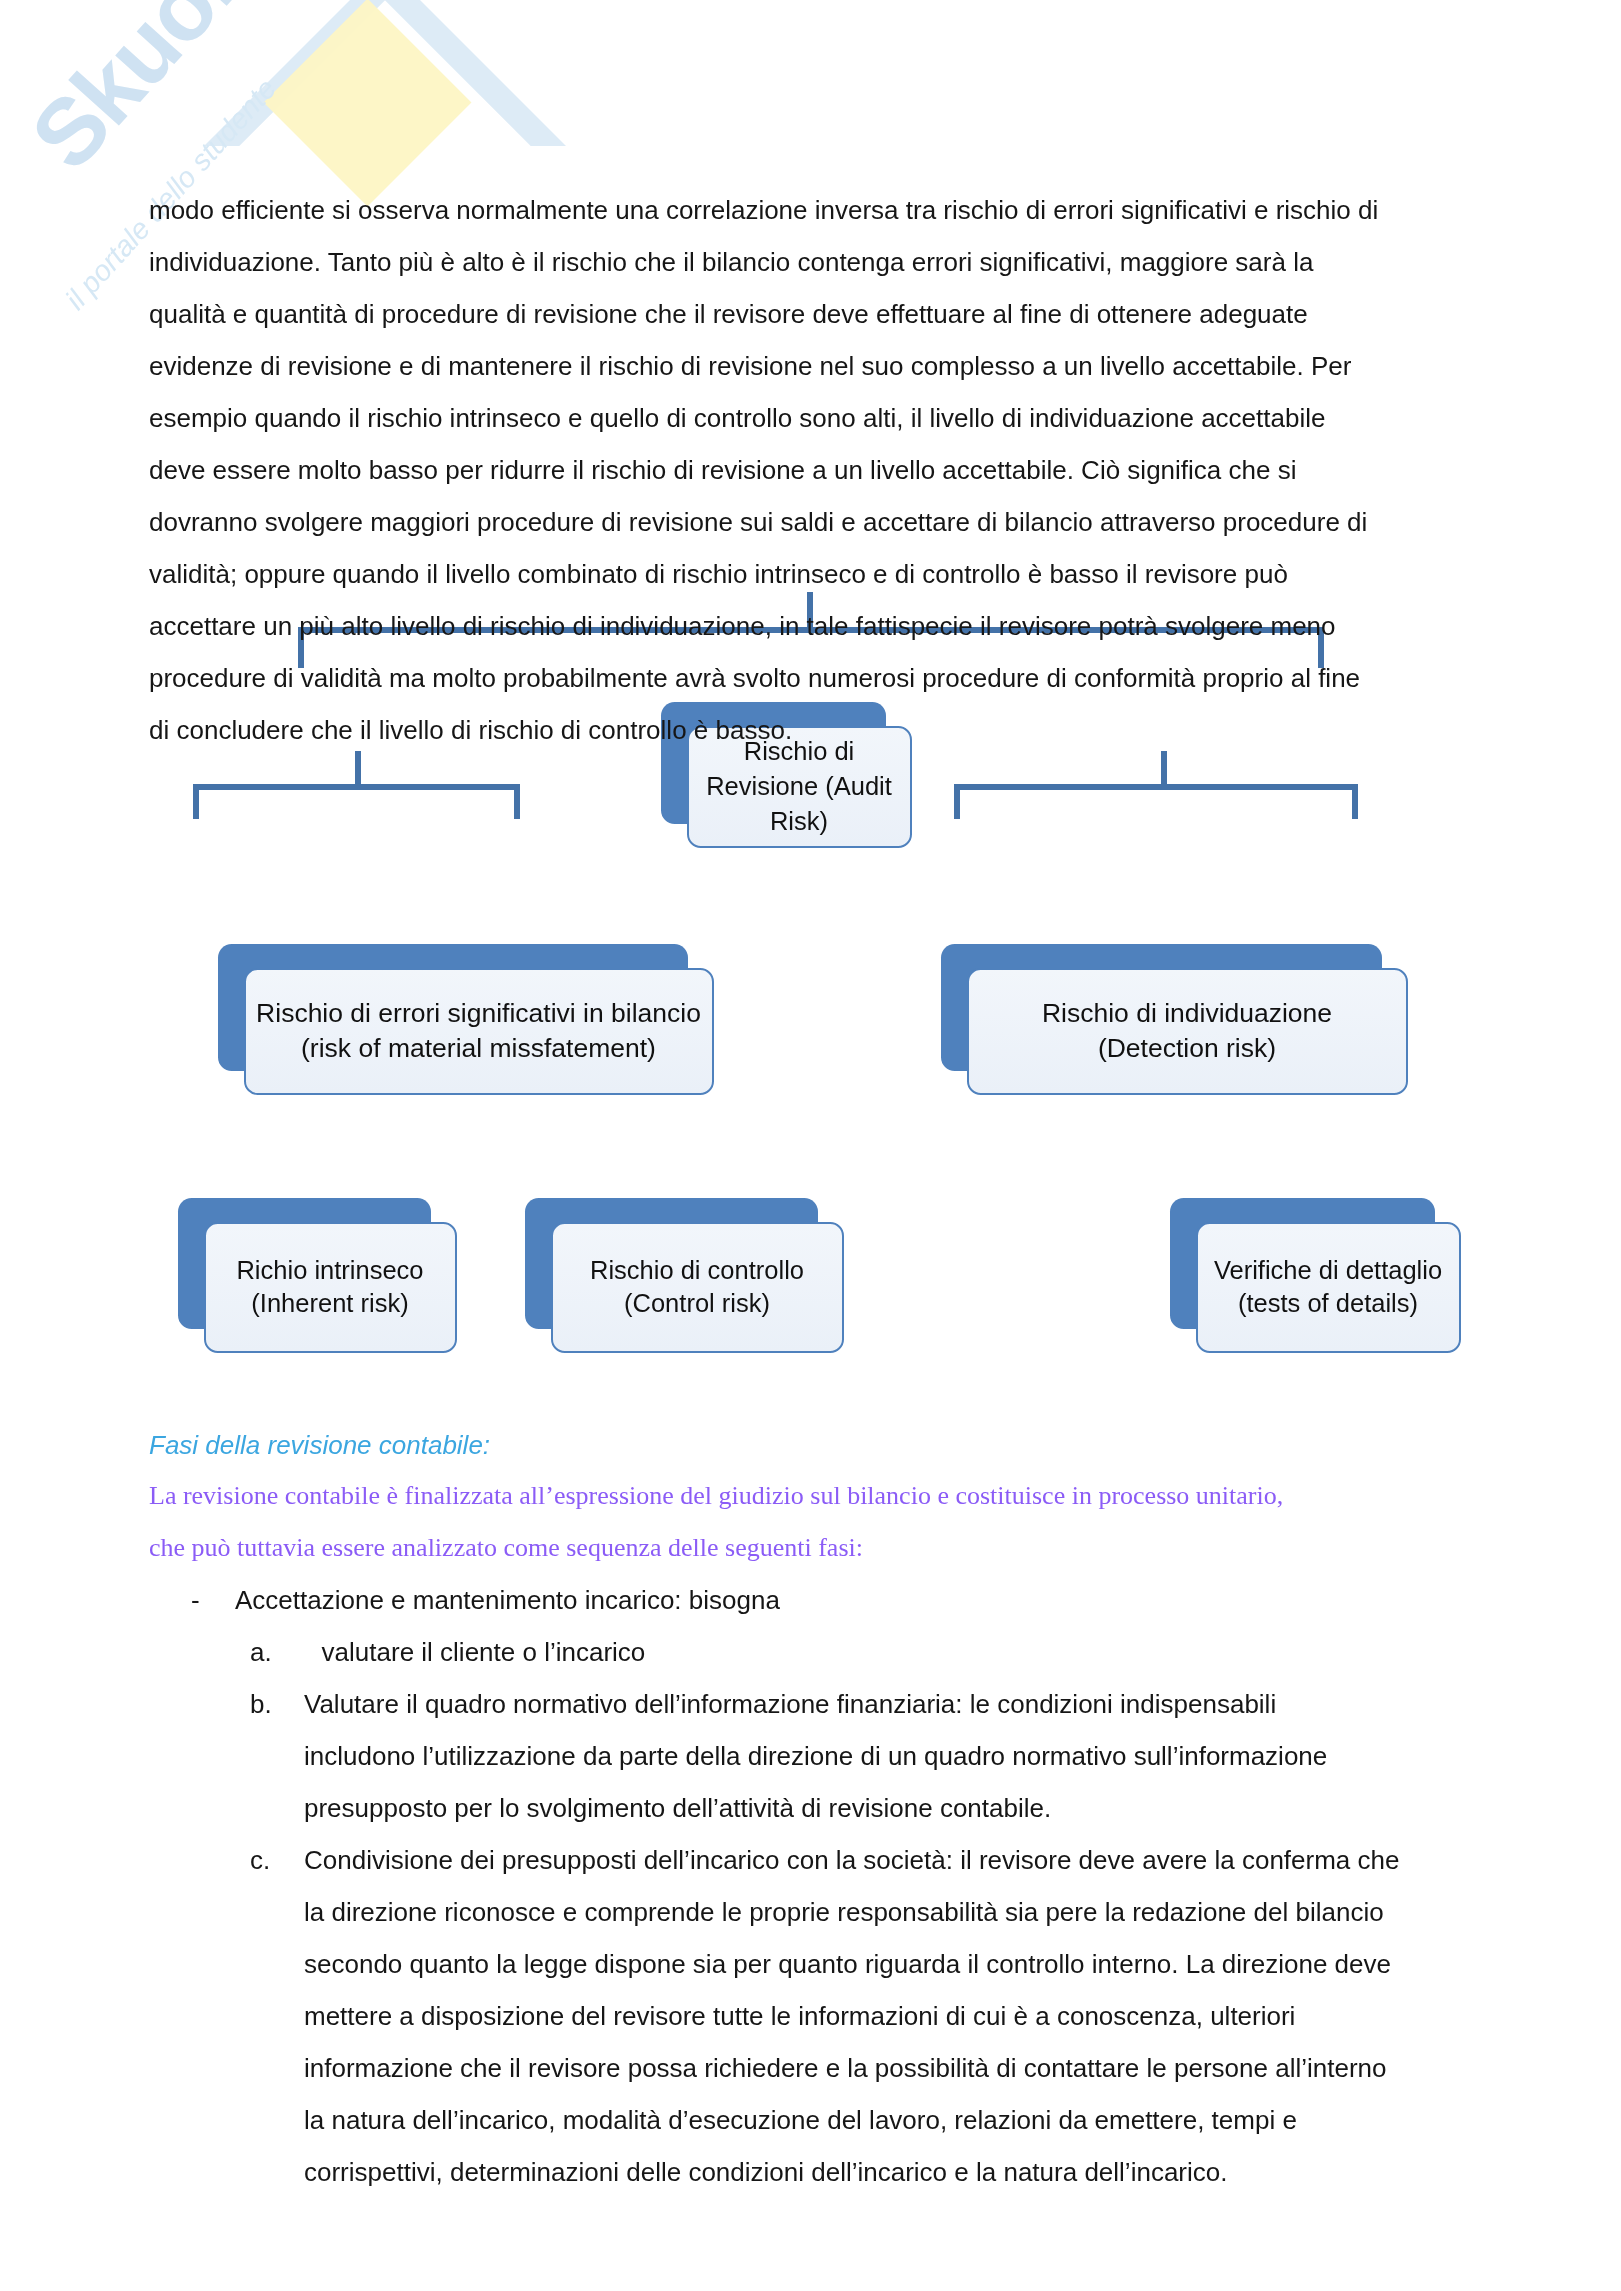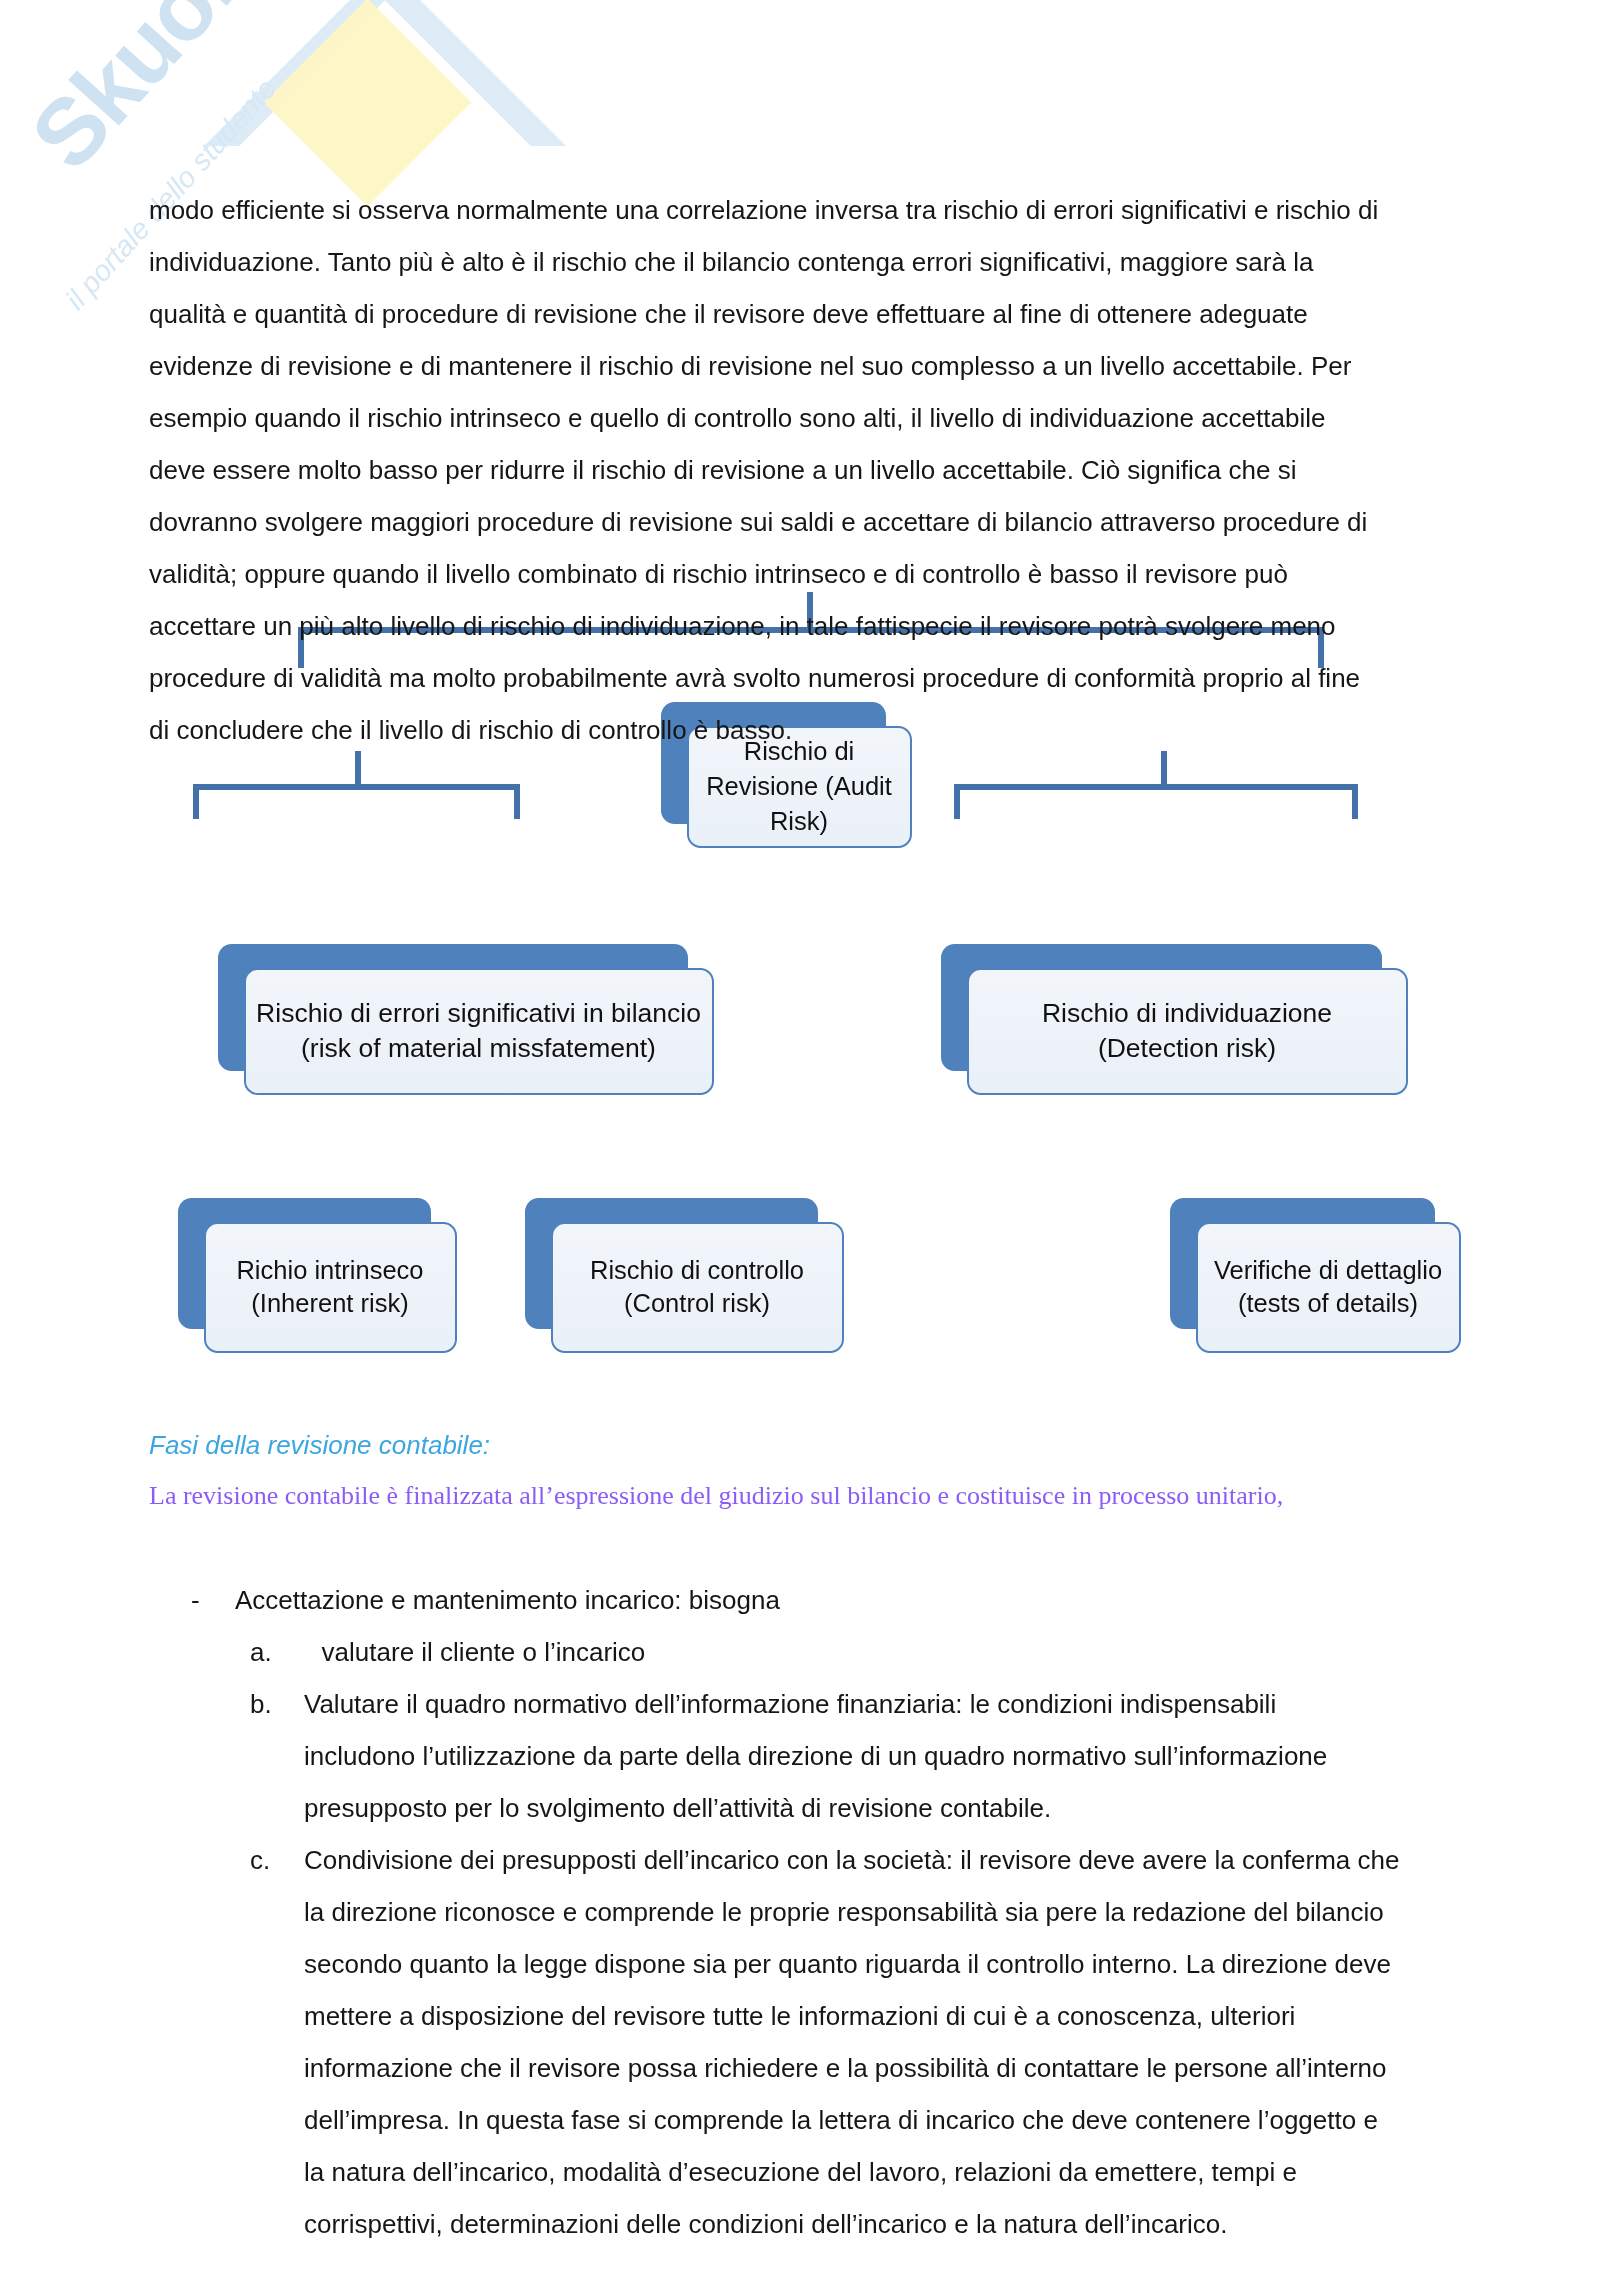--- a/index.html
+++ b/index.html
@@ -276,20 +276,21 @@
       <div class="para-line">validità; oppure quando il livello combinato di rischio intrinseco e di controllo è basso il revisore può</div>
       <div class="para-line">accettare un più alto livello di rischio di individuazione, in tale fattispecie il revisore potrà svolgere meno</div>
       <div class="para-line">procedure di validità ma molto probabilmente avrà svolto numerosi procedure di conformità proprio al fine</div>
       <div class="para-line">di concludere che il livello di rischio di controllo è basso.</div>
     </div>
 
     <div class="section-head">Fasi della revisione contabile:</div>
 
     <div class="intro">
       <div class="para-line">La revisione contabile è finalizzata all’espressione del giudizio sul bilancio e costituisce in processo unitario,</div>
+      <div class="para-line">che può tuttavia essere analizzato come sequenza delle seguenti fasi:</div>
     </div>
 
     <div class="dash-item">
       <span class="marker">-</span>
       <span>Accettazione e mantenimento incarico: bisogna</span>
     </div>
 
     <div class="alpha-list">
 
       <div class="alpha-item">
@@ -309,21 +310,20 @@
       </div>
 
       <div class="alpha-item">
         <span class="marker">c.</span>
         <span class="alpha-body">
           <span class="ln">Condivisione dei presupposti dell’incarico con la società: il revisore deve avere la conferma che</span>
           <span class="ln">la direzione riconosce e comprende le proprie responsabilità sia pere la redazione del bilancio</span>
           <span class="ln">secondo quanto la legge dispone sia per quanto riguarda il controllo interno. La direzione deve</span>
           <span class="ln">mettere a disposizione del revisore tutte le informazioni di cui è a conoscenza, ulteriori</span>
           <span class="ln">informazione che il revisore possa richiedere e la possibilità di contattare le persone all’interno</span>
-          <span class="ln">dell’impresa. In questa fase si comprende la lettera di incarico che deve contenere l’oggetto e</span>
           <span class="ln">la natura dell’incarico, modalità d’esecuzione del lavoro, relazioni da emettere, tempi e</span>
           <span class="ln">corrispettivi, determinazioni delle condizioni dell’incarico e la natura dell’incarico.</span>
         </span>
       </div>
 
     </div>
 
   </div>
 </div>
 

